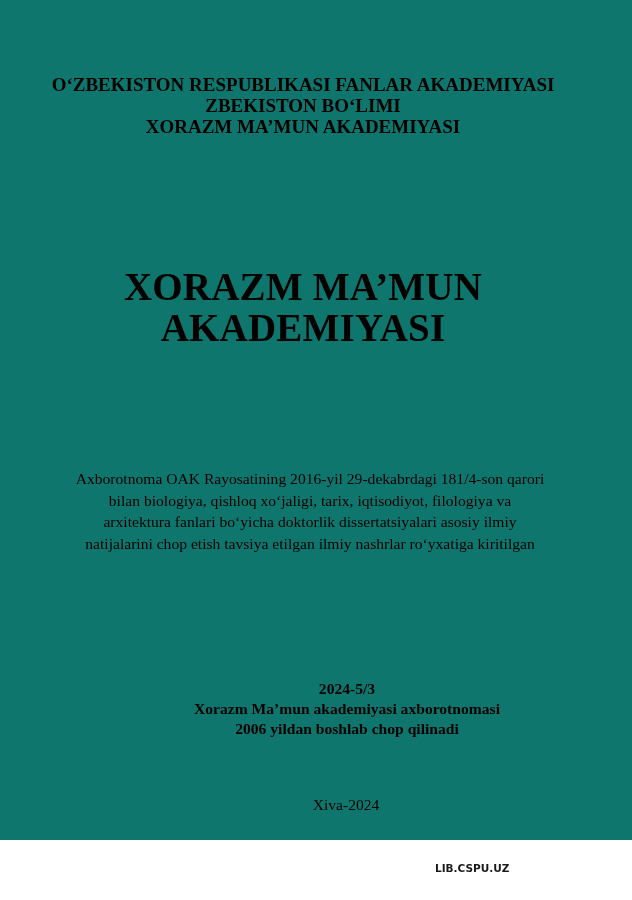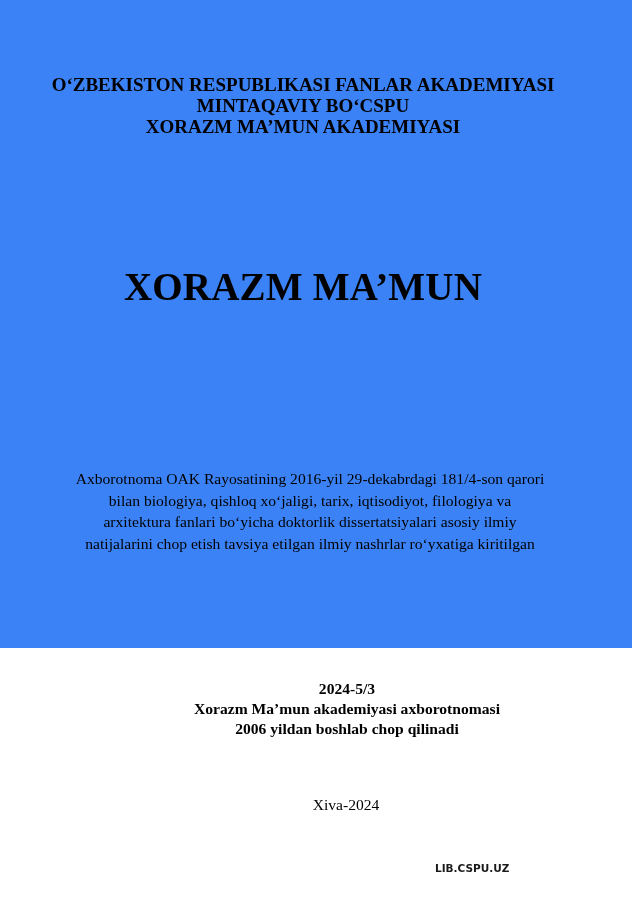--- a/index.html
+++ b/index.html
@@ -12,22 +12,22 @@
       height: 900px;
       position: relative;
       overflow: hidden;
       font-family: "Liberation Serif", "DejaVu Serif", serif;
       color: #000000;
     }
     .page {
       position: absolute;
       left: 0; top: 0;
       width: 632px;
-      height: 648px;
-      background: #3b82f6;
+      height: 840px;
+      background: #0f766e;
     }
     .center-block {
       position: absolute;
       left: 0;
       width: 606px;
       text-align: center;
     }
     .header-block {
       top: 74px;
       font-weight: bold;
@@ -76,26 +76,27 @@
       margin-top: 8px;
     }
   </style>
 </head>
 <body>
 
 <div class="page">
 
   <div class="center-block header-block">
     <span class="line">O‘ZBEKISTON RESPUBLIKASI FANLAR AKADEMIYASI</span>
-    <span class="line">MINTAQAVIY BO‘CSPU</span>
+    <span class="line">ZBEKISTON BO‘LIMI</span>
     <span class="line">XORAZM MA’MUN AKADEMIYASI</span>
   </div>
 
   <div class="center-block title-block">
     <span class="line">XORAZM MA’MUN</span>
+    <span class="line">AKADEMIYASI</span>
   </div>
 
   <div class="center-block desc-block">
     <span class="line">Axborotnoma OAK Rayosatining 2016-yil 29-dekabrdagi 181/4-son qarori</span>
     <span class="line">bilan biologiya, qishloq xo‘jaligi, tarix, iqtisodiyot, filologiya va</span>
     <span class="line">arxitektura fanlari bo‘yicha doktorlik dissertatsiyalari asosiy ilmiy</span>
     <span class="line">natijalarini chop etish tavsiya etilgan ilmiy nashrlar ro‘yxatiga kiritilgan</span>
   </div>
 
   <div class="center-block issue-block">

